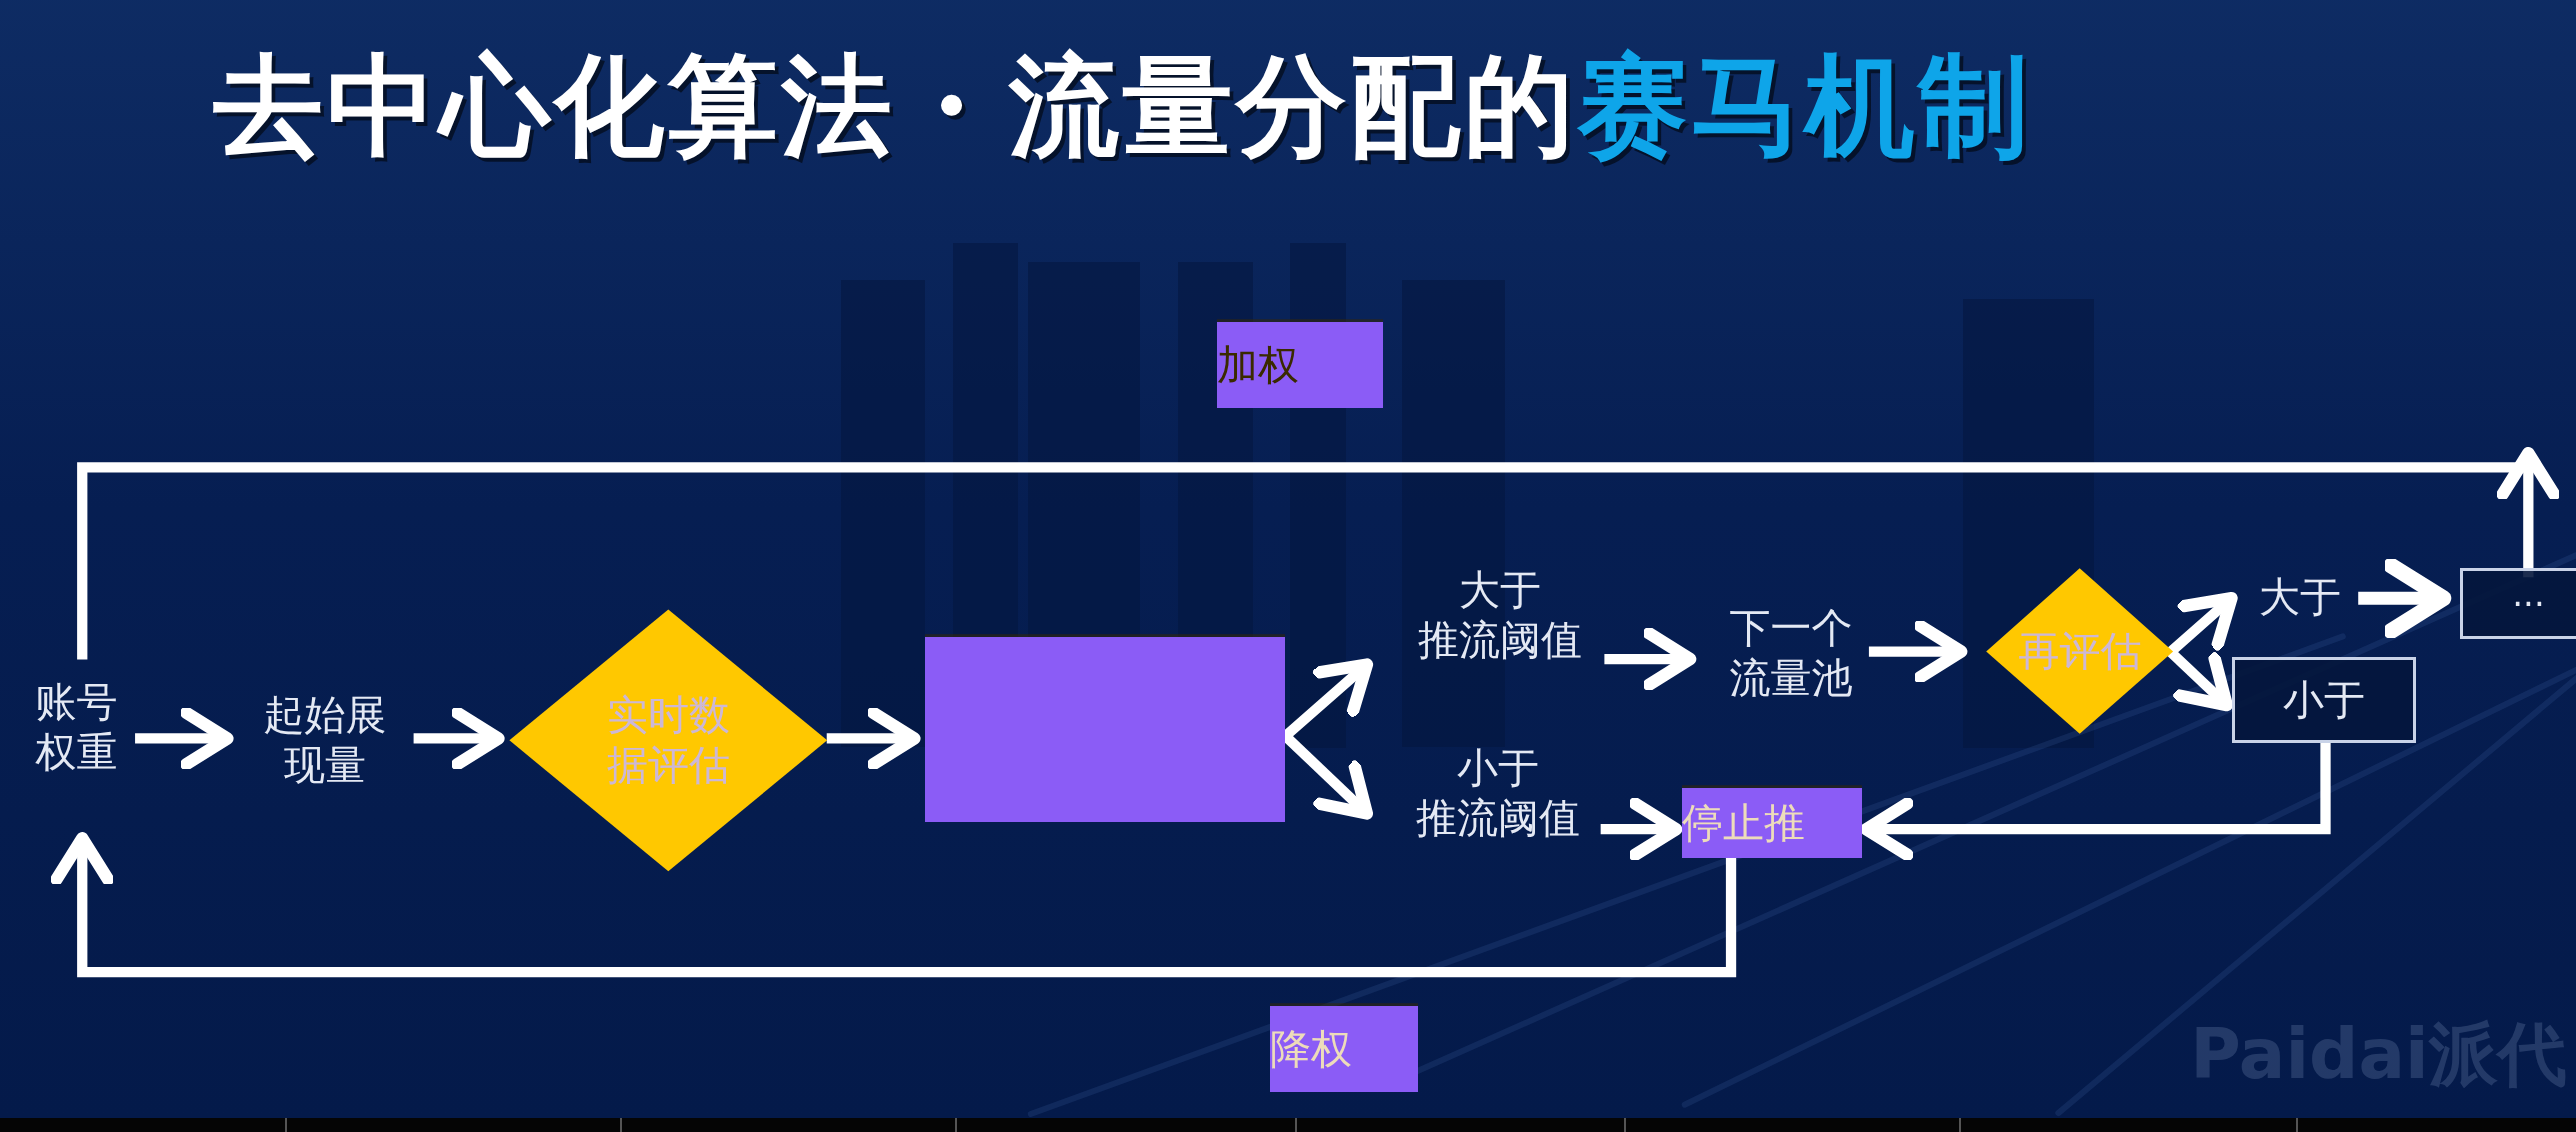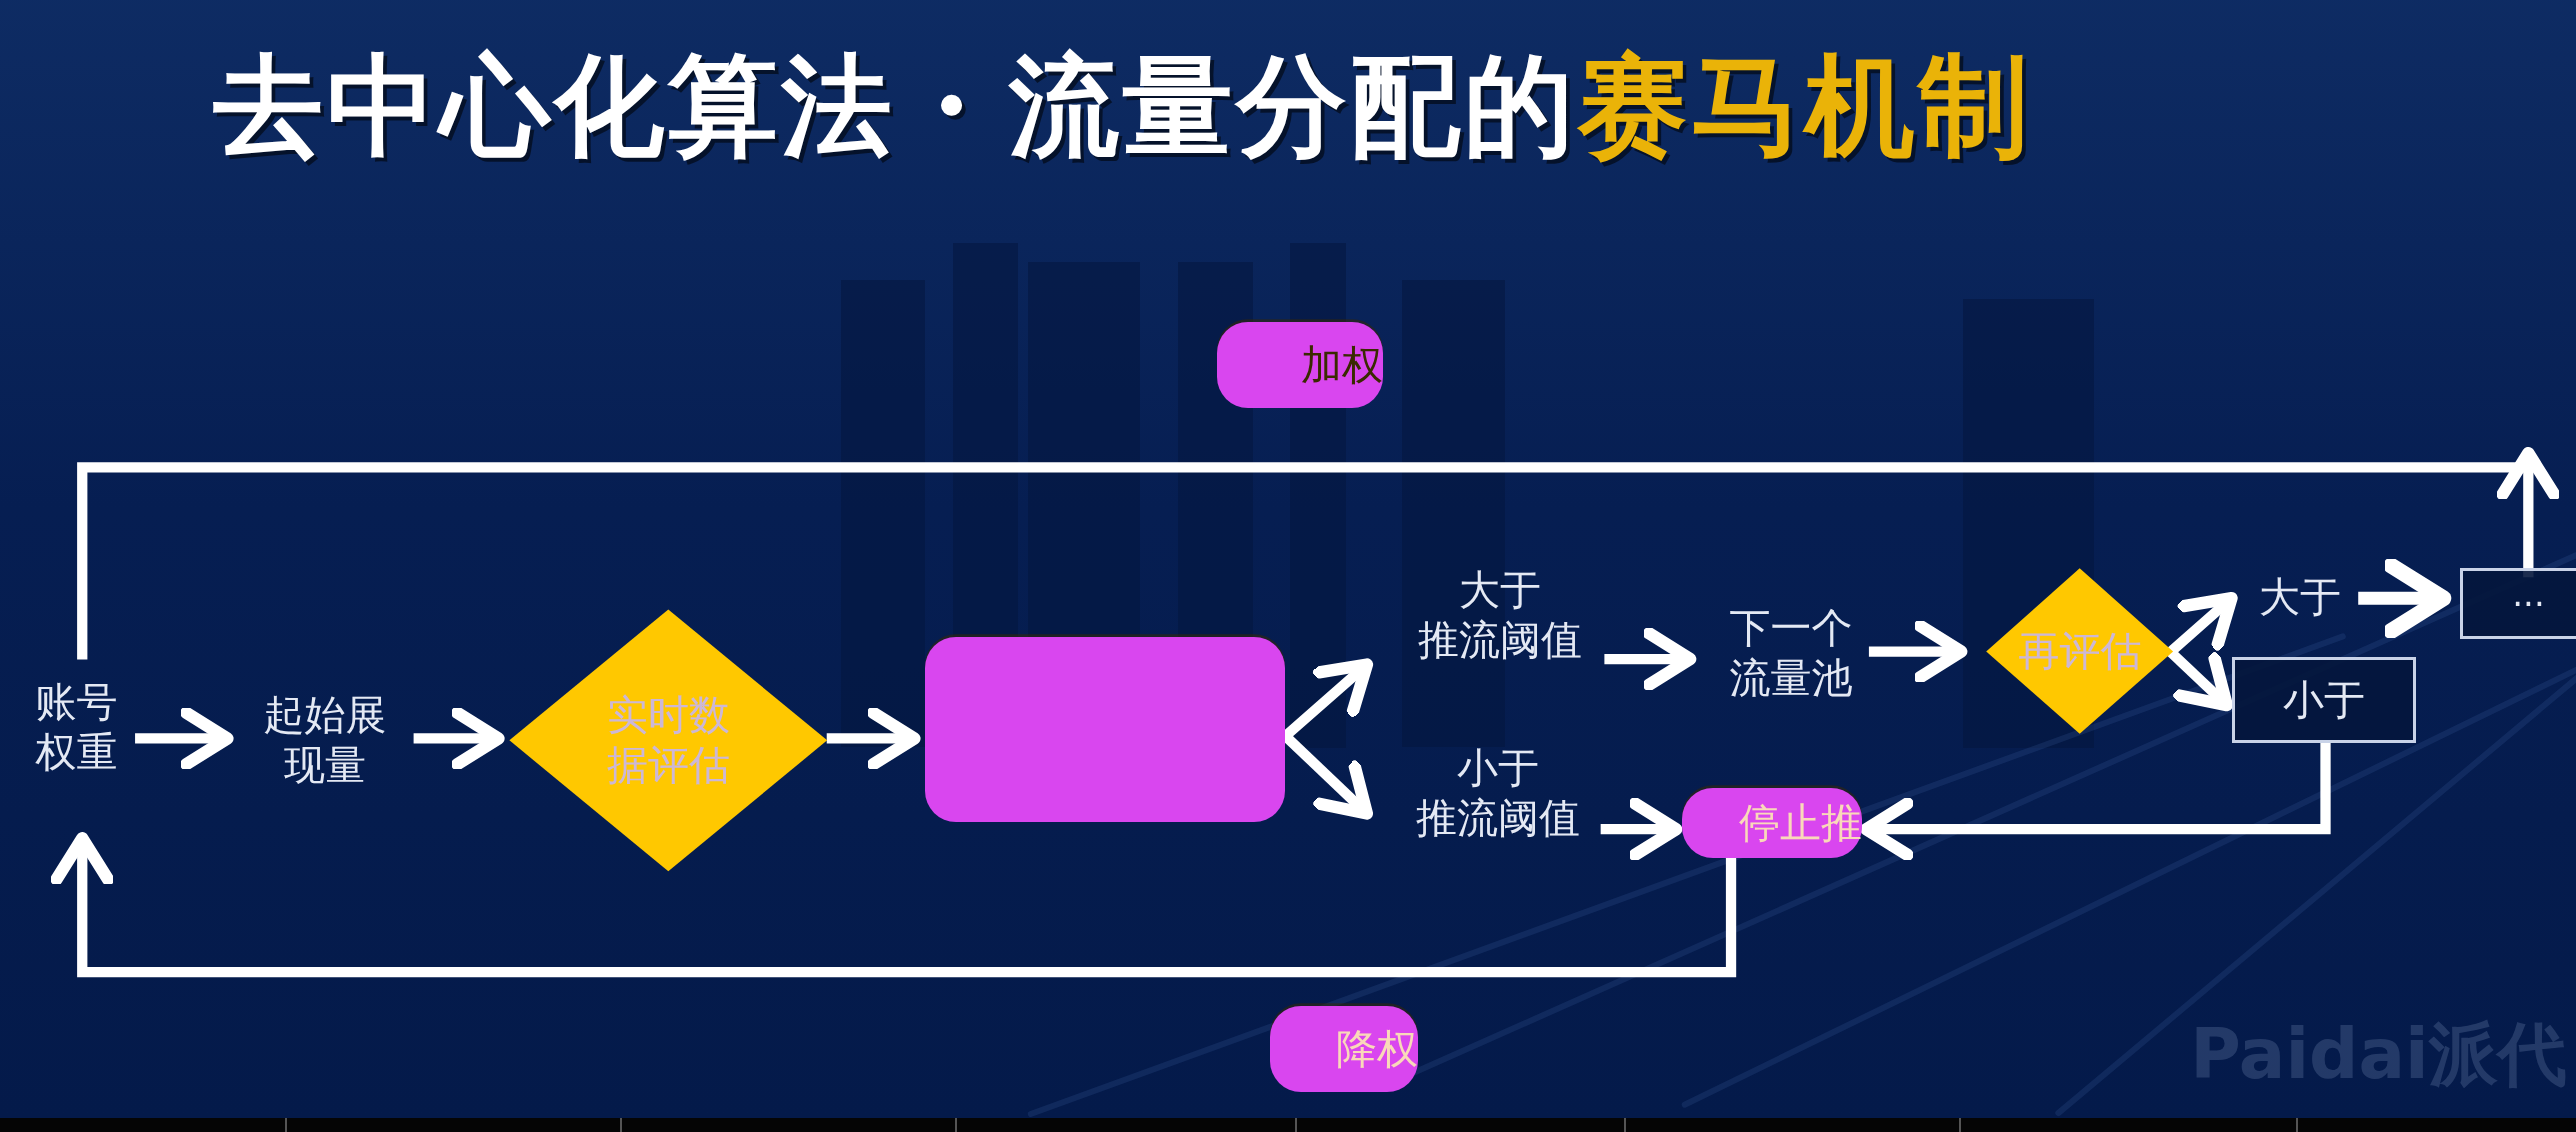--- a/index.html
+++ b/index.html
@@ -18,29 +18,29 @@
   .bg .streak {
     position: absolute; height: 5.6px; background: rgba(70,110,180,0.18);
     transform-origin: left center; border-radius: 2.8px;
   }
   .title {
     position: absolute; left: 213px; top: 36px; height: 140px;
     font-size: 110px; font-weight: bold; color: #ffffff; letter-spacing: 3.7px;
     line-height: 140px; white-space: nowrap;
     text-shadow: 3.7px 3.7px 0 rgba(0,0,0,0.55);
   }
-  .title .hl { color: #eab308; margin-top: 25px; }
+  .title .hl { color: #0ea5e9; margin-top: 25px; }
   svg.flow { position: absolute; left: 0; top: 0; }
   .lbl {
     position: absolute; color: #e4e9f4; font-size: 41px; line-height: 50px;
     text-align: center; white-space: nowrap;
   }
   .ybox {
-    position: absolute; background: #d946ef; display: flex; align-items: center;
-    justify-content: flex-end; text-align: center; box-shadow: 0 -2.8px 0 rgba(60,40,0,0.5); border-radius: 31px;
+    position: absolute; background: #8b5cf6; display: flex; align-items: center;
+    justify-content: flex-start; text-align: center; box-shadow: 0 -2.8px 0 rgba(60,40,0,0.5);
   }
   .ybox .t { color: #fff3b0; font-size: 41px; line-height: 52px; opacity: 0.85; }
   .ybox .t.dark { color: #3a2a00; opacity: 1; }
   .obox {
     position: absolute; border: 3.7px solid #c9d3e8; background: rgba(4,22,60,0.9);
     display: flex; align-items: center; justify-content: center; color: #e4e9f4;
   }
   .diamond-text {
     position: absolute; color: #c4b5fd; font-size: 41px; line-height: 50px;
     text-align: center; opacity: 0.85; white-space: nowrap;

